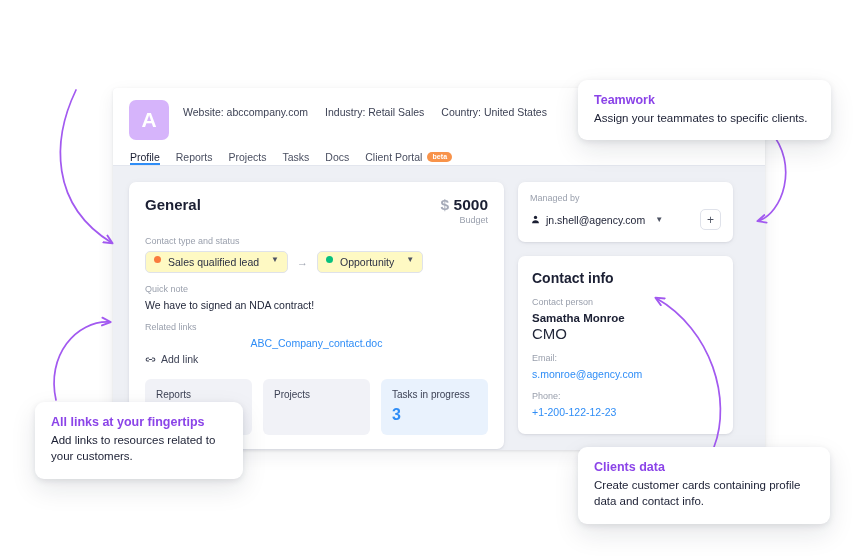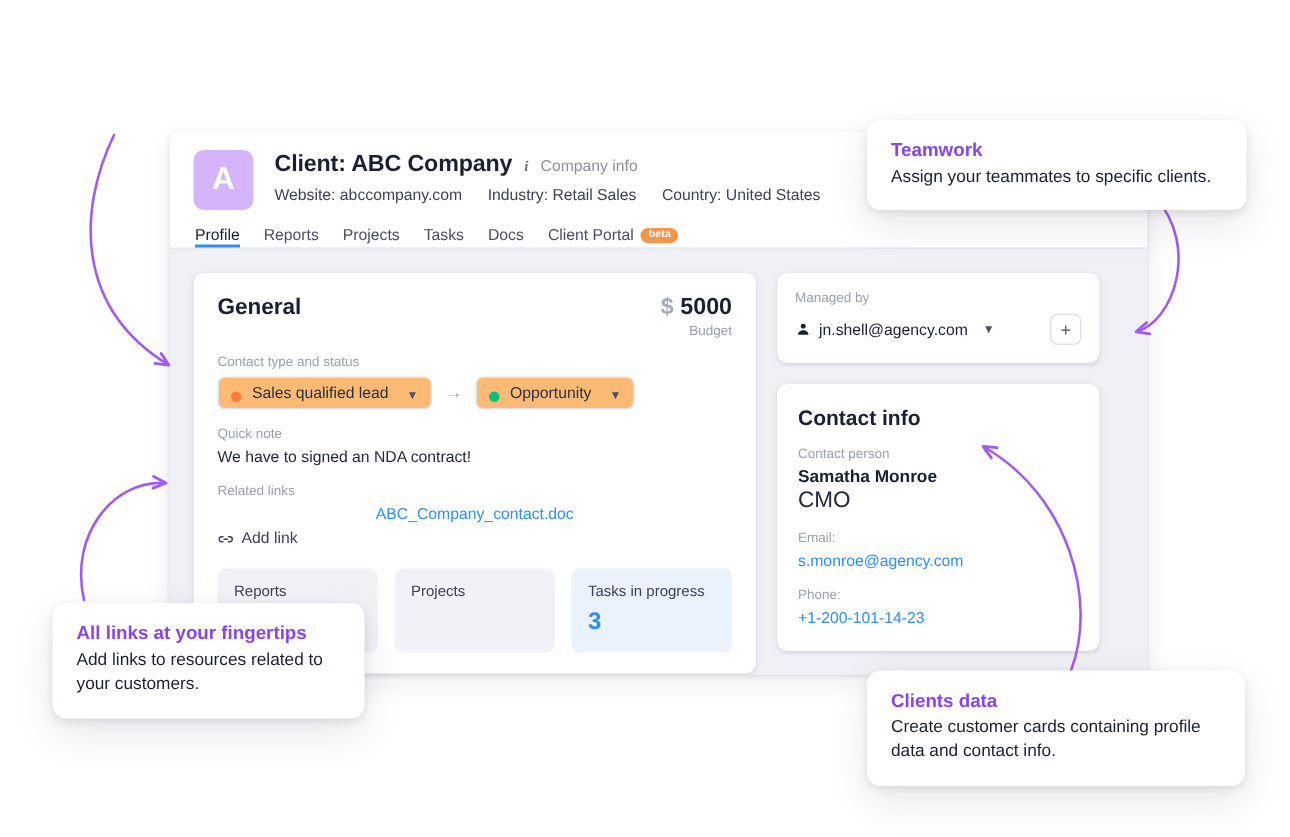--- a/index.html
+++ b/index.html
@@ -65,24 +65,24 @@
   .gen-top { display: flex; justify-content: space-between; align-items: flex-start; }
   .gen-title { font-size: 15px; font-weight: 700; color: #1b1f33; }
   .budget-wrap { text-align: right; }
   .budget-amt { font-size: 15.5px; font-weight: 700; color: #1b1f33; }
   .budget-cur { color: #a5aab8; font-weight: 700; }
   .budget-lbl { font-size: 9px; color: #9aa0ad; margin-top: 1px; }
 
   .field-label { font-size: 9px; color: #9aa0ad; margin-top: 11px; margin-bottom: 5px; }
   .status-row { display: flex; align-items: center; gap: 9px; }
   .pill {
-    display: inline-flex; align-items: flex-end; gap: 7px;
+    display: inline-flex; align-items: flex-start; gap: 7px;
     border: 1px solid #dfe2ea; border-radius: 5px;
     padding: 4px 8px 4px 8px; font-size: 10.5px; color: #2b3043;
-    background: #fdba74; cursor: pointer; white-space: nowrap;
+    background: #fef9c3; cursor: pointer; white-space: nowrap;
   }
   .dot { width: 7px; height: 7px; border-radius: 50%; flex: 0 0 auto; }
   .chev { margin-left: 5px; color: #4d5262; font-size: 8px; line-height: 1; }
   .arrow-sep { color: #9aa0ad; font-size: 11px; }
 
   .note-text { font-size: 10.5px; color: #23283b; }
   .link-doc { font-size: 10.5px; color: #2f8df6; cursor: pointer; text-align: center; }
   .add-link { display: flex; align-items: center; gap: 5px; margin-top: 4px; font-size: 10.5px; color: #3d4255; cursor: pointer; }
 
   .stat-row { display: flex; gap: 11px; margin-top: 14px; }
@@ -129,25 +129,20 @@
 <body>
 
 <div id="stage">
 
   <div class="app-window">
 
     <div class="app-header">
       <div class="hdr-row">
         <div class="avatar">A</div>
         <div class="hdr-text">
-          <div class="title-line">
-            <span class="client-title">Client: ABC Company</span>
-            <span class="info-i">i</span>
-            <span class="company-info">Company info</span>
-          </div>
           <div class="meta-line">
             <span>Website: abccompany.com</span>
             <span>Industry: Retail Sales</span>
             <span>Country: United States</span>
           </div>
         </div>
       </div>
 
       <div class="tabs">
         <div class="tab active">
@@ -251,21 +246,21 @@
         </div>
 
         <div class="card contact-card">
           <div class="contact-title">Contact info</div>
           <div class="field-label">Contact person</div>
           <div class="c-name">Samatha Monroe</div>
           <div class="c-role">CMO</div>
           <div class="field-label">Email:</div>
           <div class="c-val">s.monroe@agency.com</div>
           <div class="field-label">Phone:</div>
-          <div class="c-val">+1-200-101-14-23</div>
+          <div class="c-val">+1-200-122-12-23</div>
         </div>
       </div>
     </div>
   </div>
 
   <svg class="arrows">
     <defs>
       <marker id="ah" markerWidth="7" markerHeight="7" refX="5.2" refY="3" orient="auto">
         <path d="M0.6,0.7 L5.6,3 L0.6,5.3" fill="none" stroke="#a259f0" stroke-width="1.1" stroke-linecap="round" stroke-linejoin="round"></path>
       </marker>

